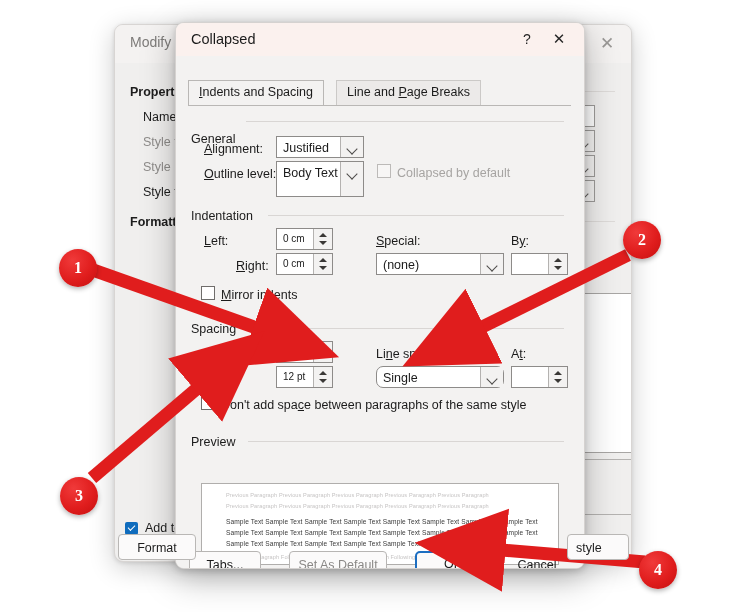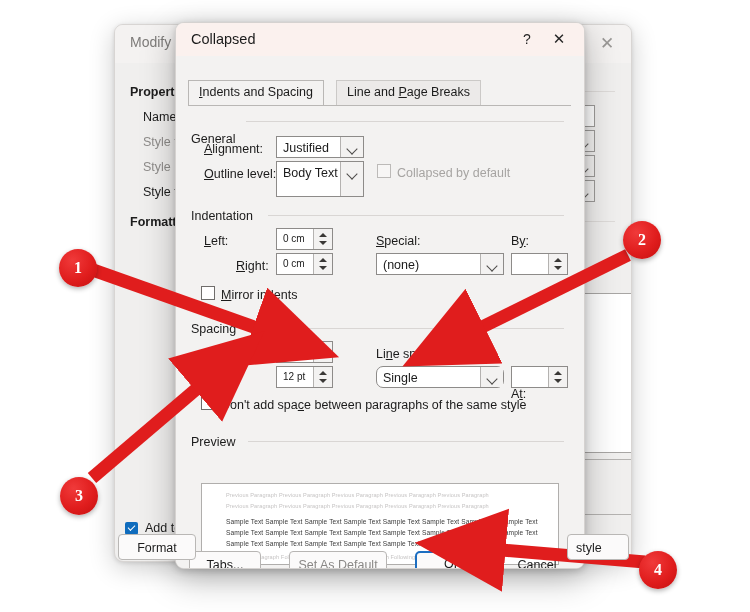--- a/index.html
+++ b/index.html
@@ -300,21 +300,21 @@
         <span class="txt">12 pt</span>
         <span class="btns"></span>
       </div>
 
       <div class="lbl" style="left:200px;top:291px;">Li<u>n</u>e spacing:</div>
       <div class="combo" style="left:200px;top:310px;width:128px;height:22px;border-radius:7px;">
         <span class="txt">Single</span>
         <span class="arrow"></span>
       </div>
 
-      <div class="lbl" style="left:335px;top:291px;margin-top:40px;">A<u>t</u>:</div>
+      <div class="lbl" style="left:335px;top:291px;">A<u>t</u>:</div>
       <div class="spin" style="left:335px;top:310px;width:57px;height:22px;">
         <span class="txt"></span>
         <span class="btns"></span>
       </div>
 
       <div class="chk" style="left:25px;top:340px;"></div>
       <div class="lbl" style="left:45px;top:342px;">Don't add spa<u>c</u>e between paragraphs of the same style</div>
 
       <div class="grp" style="left:15px;top:379px;">Preview</div>
       <div class="grpline" style="left:72px;top:385px;width:316px;"></div>

